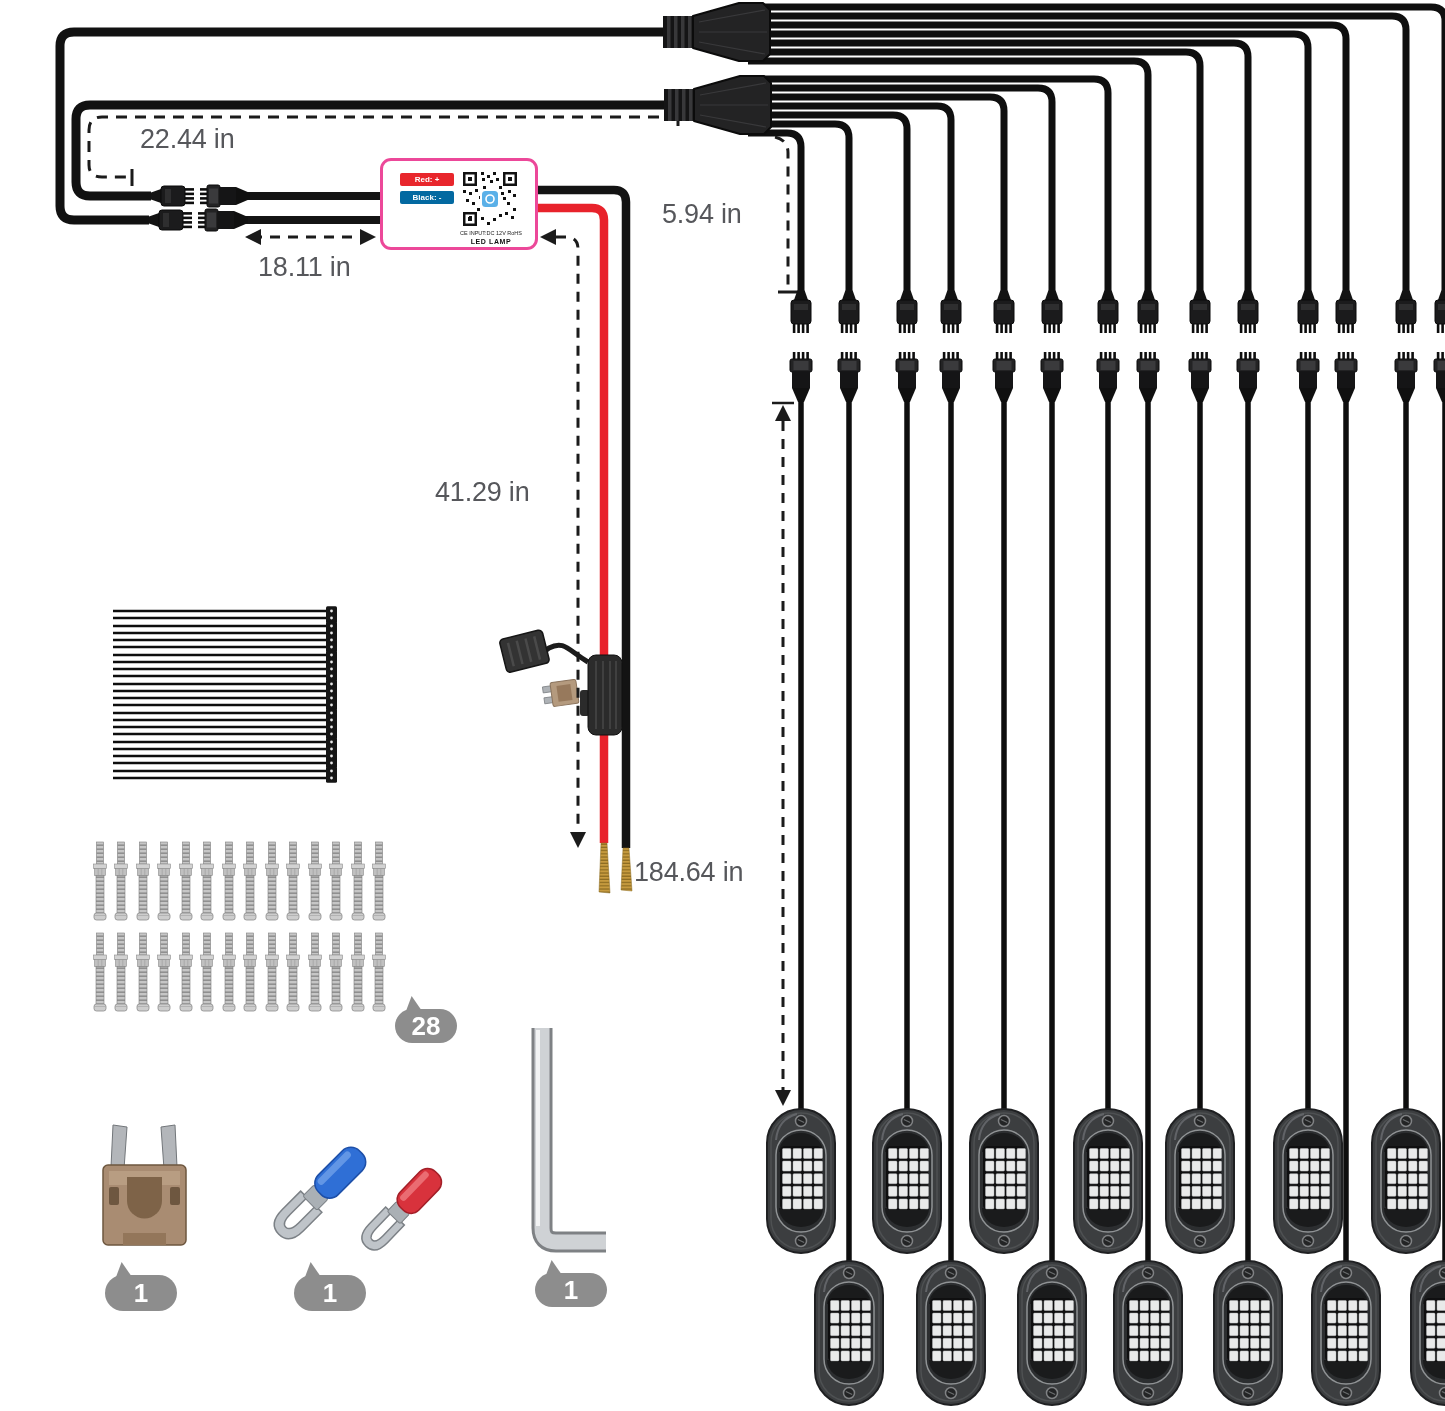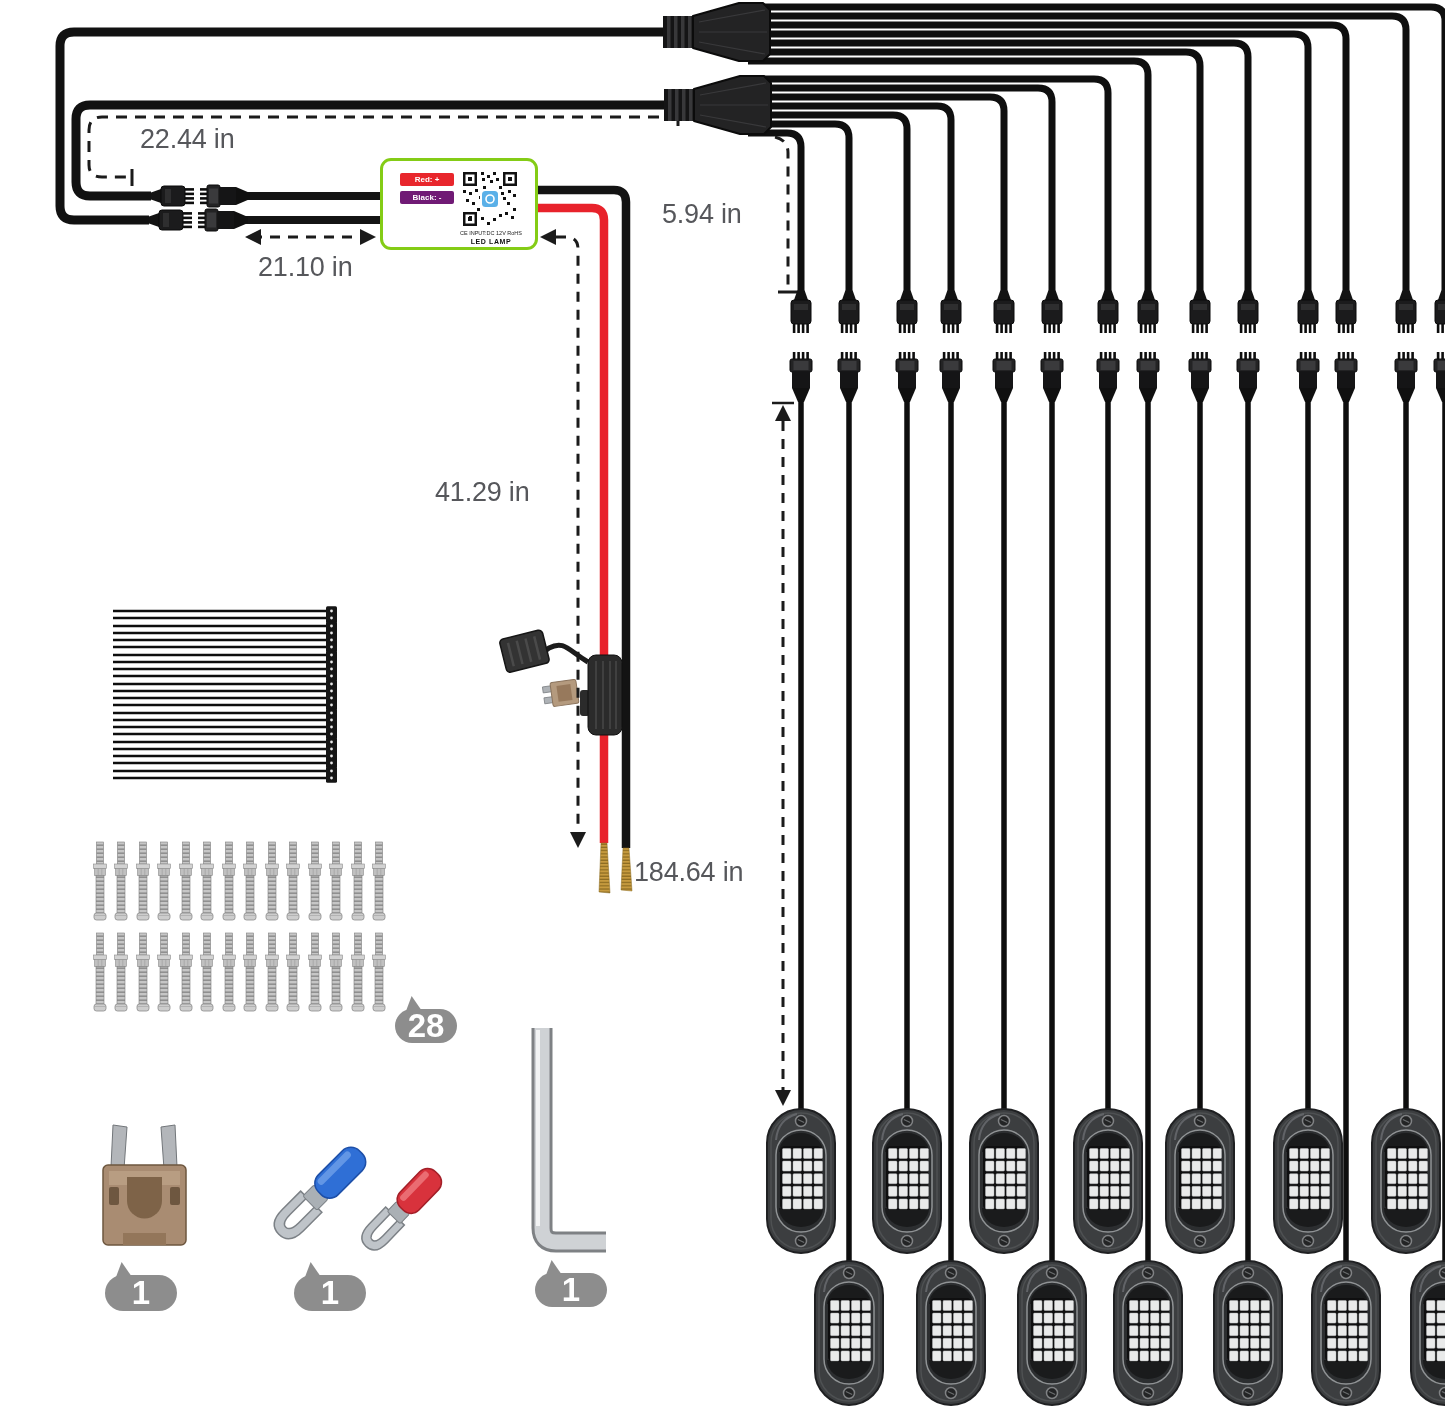--- a/index.html
+++ b/index.html
@@ -1,33 +1,33 @@
 <!DOCTYPE html>
 <html><head>
 <meta charset="utf-8">
 <style>
   html,body{margin:0;padding:0;background:#fff;}
   .canvas{position:relative;width:1445px;height:1411px;background:#fff;overflow:hidden;
           font-family:"Liberation Sans",sans-serif;margin-left:48px;}
   .artwork{position:absolute;left:0;top:0;}
   .mlabel{position:absolute;font-size:27px;color:#56575b;letter-spacing:-0.2px;white-space:nowrap;}
   .controller{position:absolute;left:332px;top:158px;width:158px;height:92px;background:#fff;
-              border:3px solid #84cc16;border-radius:11px;box-sizing:border-box;}
+              border:3px solid #ec4899;border-radius:11px;box-sizing:border-box;}
   .pill{position:absolute;left:17px;width:54px;height:13px;border-radius:2px;color:#fff;
         font-size:8px;font-weight:bold;text-align:center;line-height:13px;}
   .pill.red{top:12px;background:#e8262c;}
-  .pill.blk{top:30px;background:#701a75;}
+  .pill.blk{top:30px;background:#0369a1;}
   .qr{position:absolute;left:80px;top:11px;}
   .certline{position:absolute;left:72px;top:69px;width:72px;font-size:5.5px;color:#222;
             text-align:center;white-space:nowrap;}
   .lampline{position:absolute;left:72px;top:77px;width:72px;font-size:7px;font-weight:bold;
             color:#111;text-align:center;letter-spacing:0.6px;}
   .badge{position:absolute;background:#8d8d8d;color:#fff;border-radius:18px;
          display:flex;align-items:center;justify-content:center;
-         font-size:33px;font-weight:bold;}
+         font-size:26px;font-weight:bold;}
   .badge::before{content:"";position:absolute;top:-13px;left:11px;width:16px;height:15px;
          background:#8d8d8d;clip-path:polygon(35% 0,100% 100%,0 100%);}
 </style>
 </head>
 <body>
 
 <div class="canvas">
 
 <svg class="artwork" width="1445" height="1411" viewBox="0 0 1445 1411">
   <defs>
@@ -367,21 +367,21 @@
   </g>
 
   <g fill="none">
     <path d="M494 1028 V1228 Q494 1242 508 1242 H558" stroke="#7e8184" stroke-width="21"></path>
     <path d="M494 1028 V1228 Q494 1242 508 1242 H558" stroke="#cfd2d5" stroke-width="15"></path>
     <path d="M490 1030 V1226" stroke="#f2f3f4" stroke-width="4"></path>
   </g>
 </svg>
 
 <div class="mlabel" style="left:92px;top:124px;">22.44 in</div>
-<div class="mlabel" style="left:210px;top:252px;">21.10 in</div>
+<div class="mlabel" style="left:210px;top:252px;">18.11 in</div>
 <div class="mlabel" style="left:614px;top:199px;">5.94 in</div>
 <div class="mlabel" style="left:387px;top:477px;">41.29 in</div>
 <div class="mlabel" style="left:586px;top:857px;">184.64 in</div>
 
 <div class="controller">
   <div class="pill red">Red: +</div>
   <div class="pill blk">Black: -</div>
   <svg class="qr" width="54" height="54" viewBox="0 0 54 54">
     <g fill="#111">
       <rect width="14" height="14"></rect>

